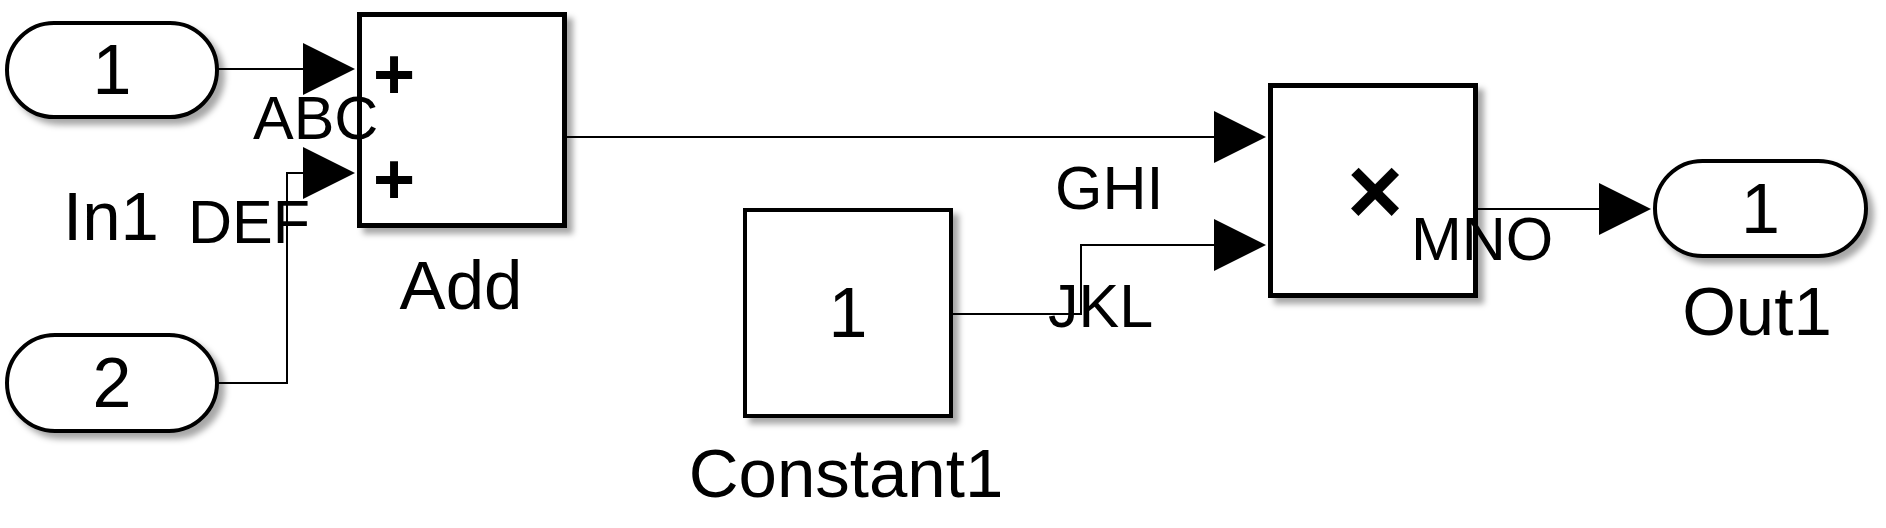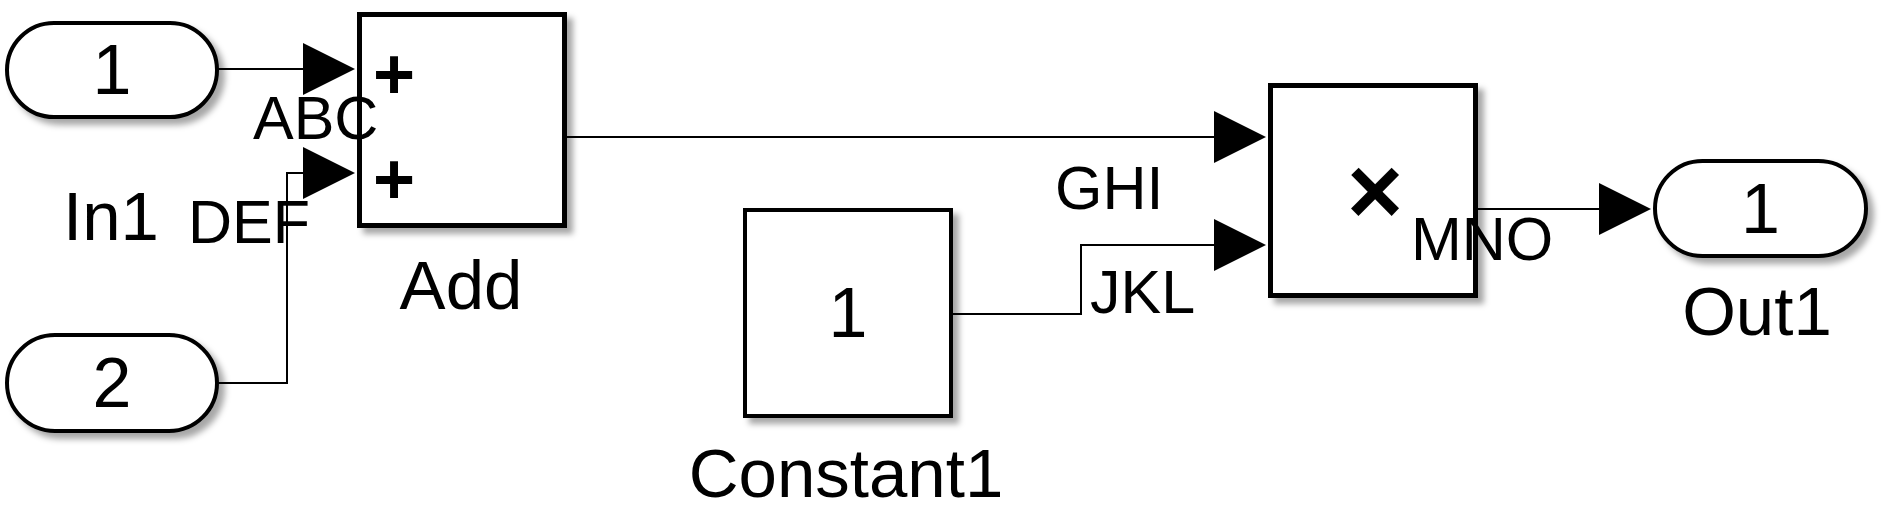--- a/index.html
+++ b/index.html
@@ -113,16 +113,16 @@
   </div>
 
   <div class="block stadium" style="left:1653px;top:159px;width:215px;height:99px;">
     <span class="port-num">1</span>
   </div>
   <div class="blklabel" style="left:1607px;top:277px;width:300px;">Out1</div>
 
   <div class="siglabel" style="left:253px;top:88px;">ABC</div>
   <div class="siglabel" style="left:188px;top:192px;">DEF</div>
   <div class="siglabel" style="left:1055px;top:158px;">GHI</div>
-  <div class="siglabel" style="left:1048px;top:262px;margin-left:42px;">JKL</div>
+  <div class="siglabel" style="left:1048px;top:276px;">JKL</div>
   <div class="siglabel" style="left:1411px;top:209px;">MNO</div>
 
 </div>
 
 </body></html>

